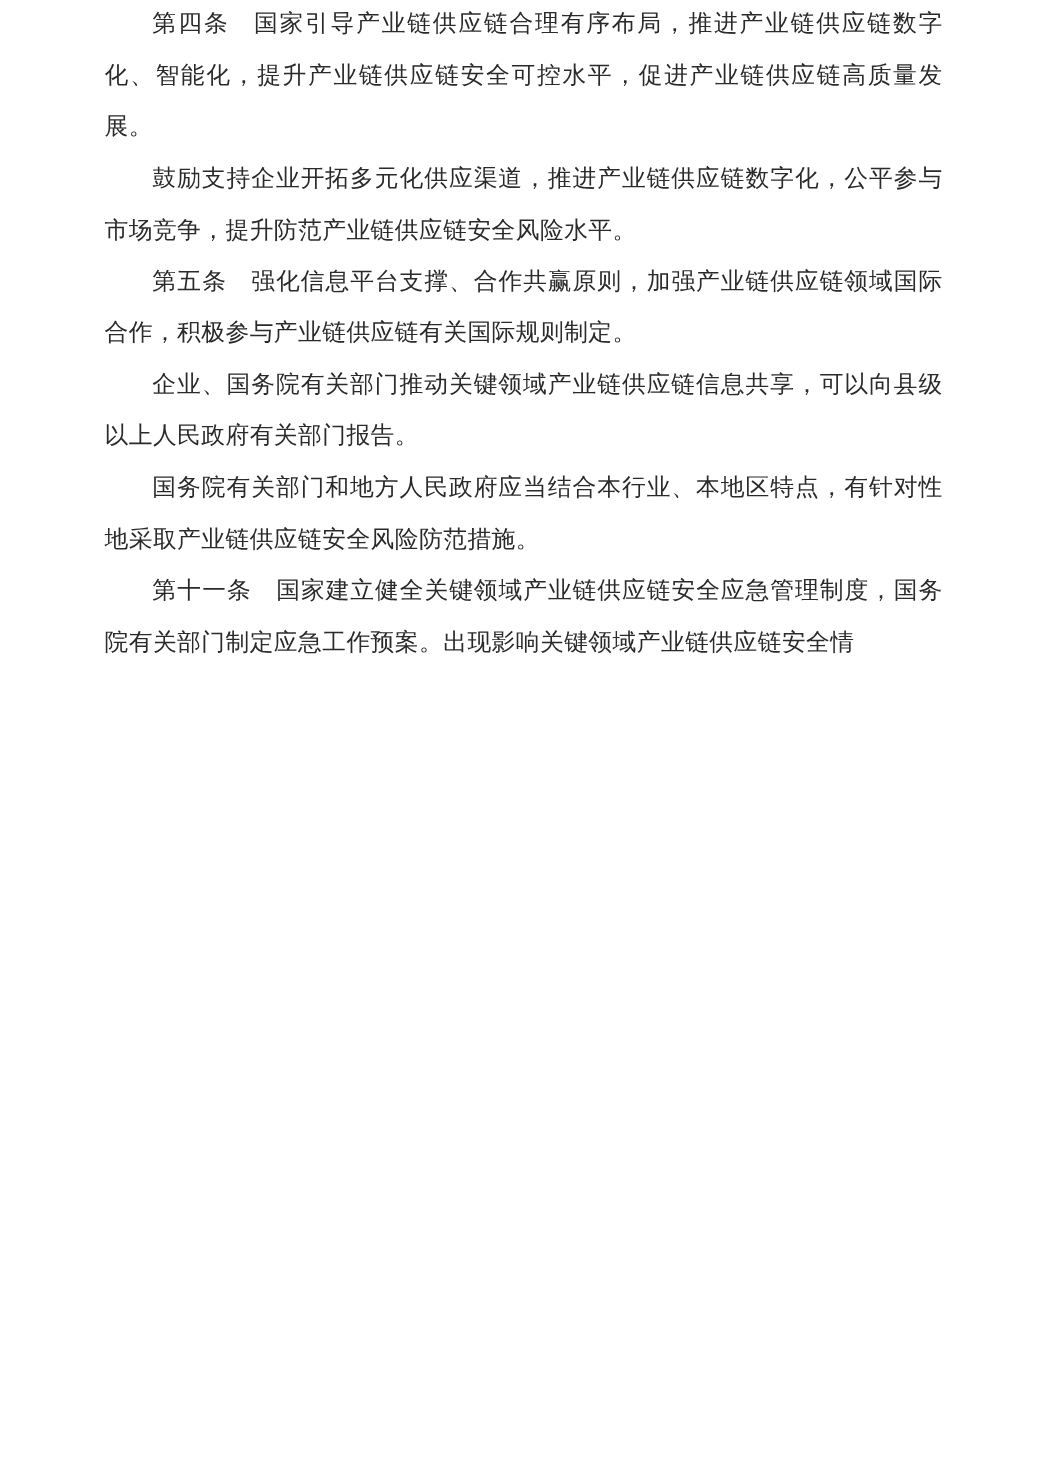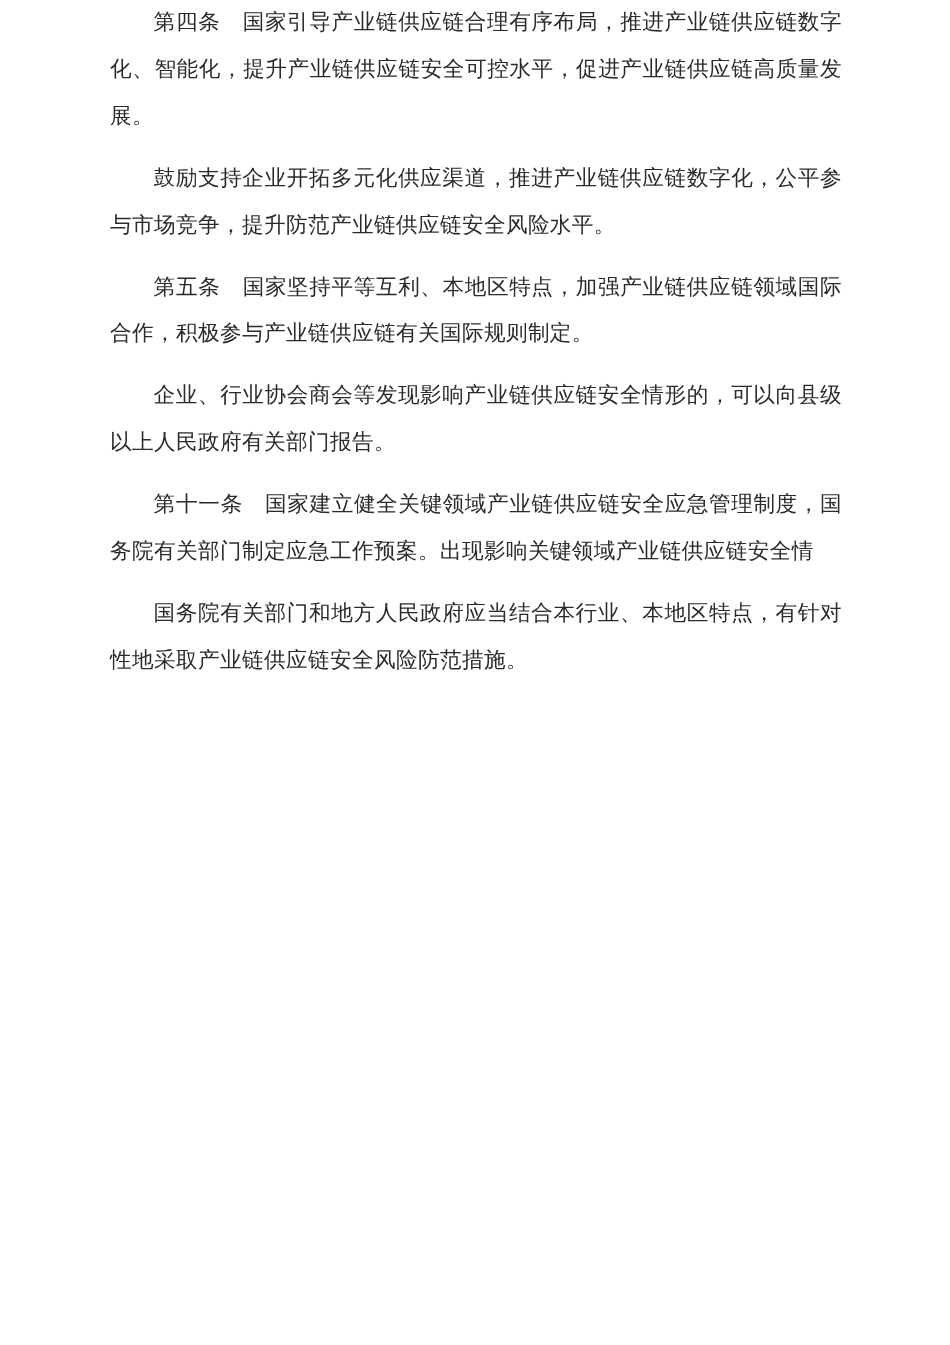--- a/index.html
+++ b/index.html
@@ -9,36 +9,36 @@
     left: 95px;
     top: 0;
     width: 762px;
     color: #2a2a2a;
     font-family: "DejaVu Serif", "Liberation Serif", serif;
     font-size: 21.6px;
     line-height: 46.9px;
     letter-spacing: 0.4px;
   }
   .para {
-    margin: 15px;
+    margin: 0;
     text-indent: 43.5px;
     text-align: justify;
     text-align-last: left;
   }
   .article-no {
     font-family: "DejaVu Sans", "Liberation Sans", sans-serif;
     font-weight: normal;
     margin-right: 22px;
     letter-spacing: 0.6px;
   }
   .first { margin-top: -1px; }
 </style>
 </head>
 <body>
 
 <div class="page">
   <p class="para first"><span class="article-no">第四条</span><span>国家引导产业链供应链合理有序布局，推进产业链供应链数字化、智能化，提升产业链供应链安全可控水平，促进产业链供应链高质量发展。</span></p>
   <p class="para"><span>鼓励支持企业开拓多元化供应渠道，推进产业链供应链数字化，公平参与市场竞争，提升防范产业链供应链安全风险水平。</span></p>
-  <p class="para"><span class="article-no">第五条</span><span>国家坚持平等互利、本地区特点，加强产业链供应链领域国际合作，积极参与产业链供应链有关国际规则制定。</span></p>
-  <p class="para"><span>企业、行业协会商会等发现影响产业链供应链安全情形的，可以向县级以上人民政府有关部门报告。</span></p>
+  <p class="para"><span class="article-no">第五条</span><span>强化信息平台支撑、合作共赢原则，加强产业链供应链领域国际合作，积极参与产业链供应链有关国际规则制定。</span></p>
+  <p class="para"><span>企业、国务院有关部门推动关键领域产业链供应链信息共享，可以向县级以上人民政府有关部门报告。</span></p>
+  <p class="para"><span>国务院有关部门和地方人民政府应当结合本行业、本地区特点，有针对性地采取产业链供应链安全风险防范措施。</span></p>
   <p class="para"><span class="article-no">第十一条</span><span>国家建立健全关键领域产业链供应链安全应急管理制度，国务院有关部门制定应急工作预案。出现影响关键领域产业链供应链安全情</span></p>
-  <p class="para"><span>国务院有关部门和地方人民政府应当结合本行业、本地区特点，有针对性地采取产业链供应链安全风险防范措施。</span></p>
 </div>
 
 </body></html>

